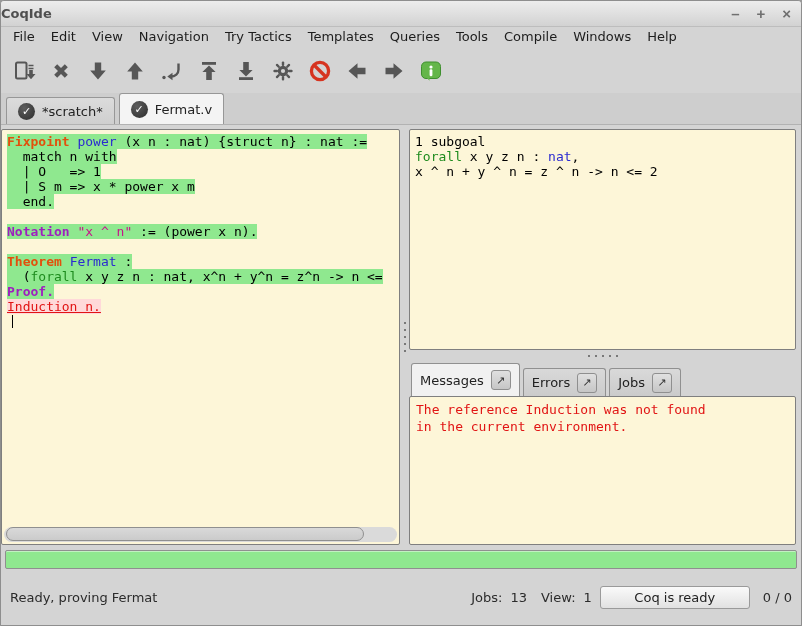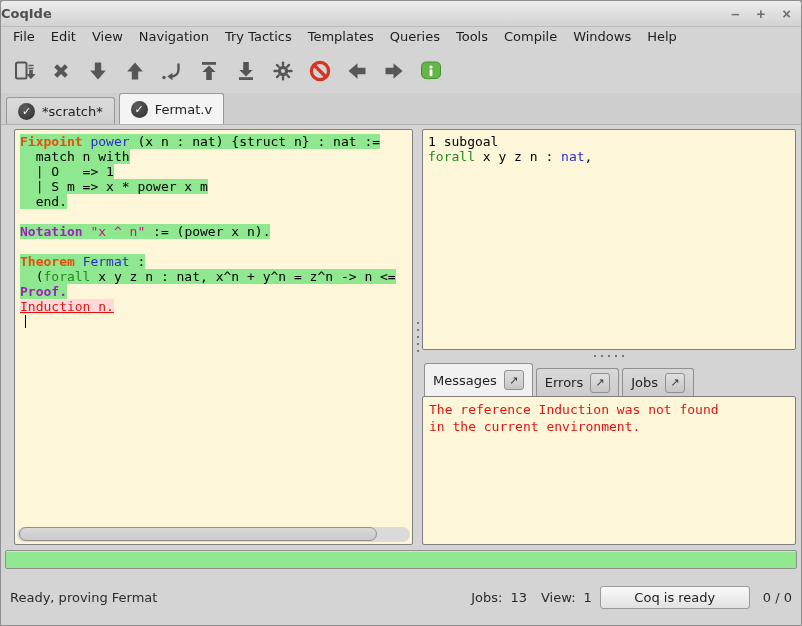--- a/index.html
+++ b/index.html
@@ -29,21 +29,21 @@
   .tabbar{height:32px;flex:0 0 32px;background:#cecece;border-bottom:1px solid #b2b2b2;
     display:flex;align-items:flex-end;padding-left:5px;gap:4px;}
   .tab{height:27px;display:flex;align-items:center;gap:7px;padding:0 11px;
     border:1px solid #979797;border-bottom:none;border-radius:3px 3px 0 0;
     background:linear-gradient(#dcdcdc,#cfcfcf);font-size:13px;color:#222;}
   .tab.active{height:31px;background:#f4f4f4;}
   .tab-check{width:17px;height:17px;border-radius:50%;flex:0 0 17px;
     background:radial-gradient(circle at 35% 30%, #5d5d5d, #2d2d2d);
     color:#fff;font-size:11px;display:flex;align-items:center;justify-content:center;}
   
-  .main{flex:1;display:flex;padding:4px 5px 3px 13px;min-height:0;}
+  .main{flex:1;display:flex;padding:4px 5px 3px 0;min-height:0;}
   .editor-frame{width:399px;flex:0 0 399px;border:1px solid #7f7f7f;border-radius:2px;
     background:var(--editor-bg);display:flex;flex-direction:column;min-height:0;}
   .code{flex:1;overflow:hidden;padding-top:4px;font:13px/15px "DejaVu Sans Mono", monospace;color:#000;}
   .code-line{white-space:pre;padding-left:5px;min-height:15px;}
   .hl-g{background:var(--proc-bg);}
   .hl-e{background:var(--err-bg);}
   .c-kw{color:var(--kw);font-weight:bold;}
   .c-id{color:var(--id);}
   .c-vn{color:var(--vn);font-weight:bold;}
   .c-str{color:var(--str);}
@@ -238,20 +238,21 @@
           <i></i>
           <i></i>
           <i></i>
         </span>
     </div>
 
     <div class="right-col">
       <div class="goals-frame" id="goals">
           <div class="goal-line"><span class="c-p">1 subgoal</span></div>
           <div class="goal-line"><span class="c-grn">forall</span><span class="c-p"> x y z n : </span><span class="c-id">nat</span><span class="c-p">,</span></div>
+          <div class="goal-line"><span class="c-p">x ^ n + y ^ n = z ^ n -&gt; n &lt;= 2</span></div>
         </div>
       <div class="hsplit">
         <span class="dots-h">
             <i></i>
             <i></i>
             <i></i>
             <i></i>
             <i></i>
           </span>
       </div>

